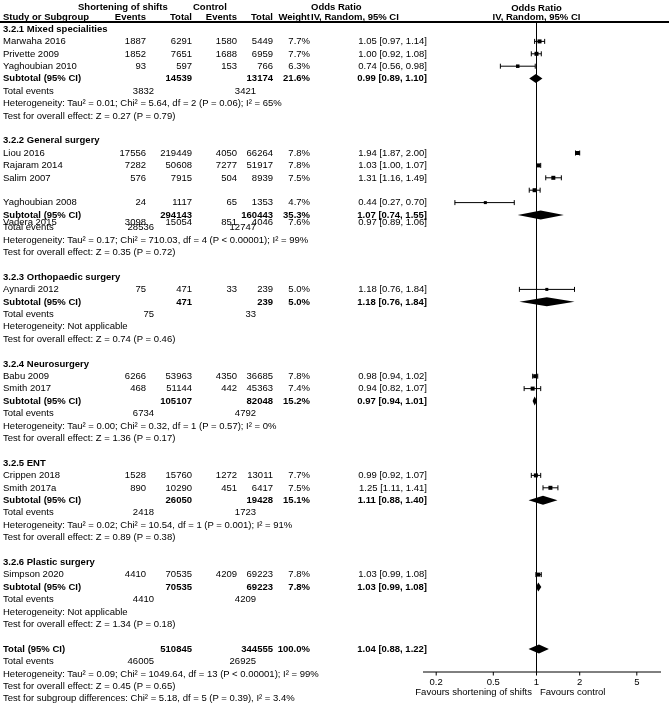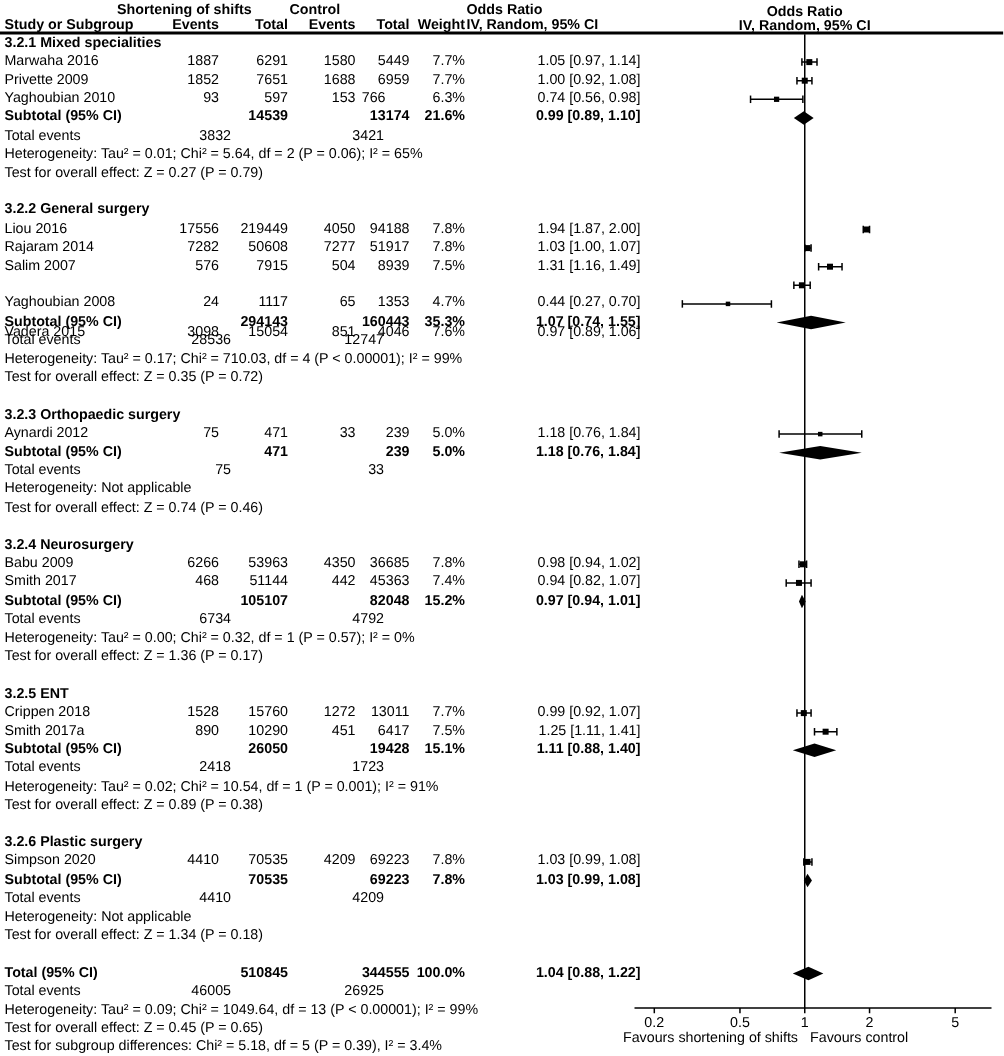--- a/index.html
+++ b/index.html
@@ -57,21 +57,21 @@
         <span class="cell" style="right: 432px;">1688</span>
         <span class="cell" style="right: 396px;">6959</span>
         <span class="cell" style="right: 359px;">7.7%</span>
         <span class="cell" style="right: 242px;">1.00 [0.92, 1.08]</span>
       </div>
       <div class="row" style="top: 60px;">
         <span class="cell" style="left: 3px;">Yaghoubian 2010</span>
         <span class="cell" style="right: 523px;">93</span>
         <span class="cell" style="right: 477px;">597</span>
         <span class="cell" style="right: 432px;">153</span>
-        <span class="cell" style="right: 412px; text-align: right;">766</span>
+        <span class="cell" style="right: 396px; text-align: right;">766</span>
         <span class="cell" style="right: 359px;">6.3%</span>
         <span class="cell" style="right: 242px;">0.74 [0.56, 0.98]</span>
       </div>
       <div class="row b" style="top: 72.4px;">
         <span class="cell" style="left: 3px;">Subtotal (95% CI)</span>
         <span class="cell" style="right: 523px;"></span>
         <span class="cell" style="right: 477px;">14539</span>
         <span class="cell" style="right: 432px;"></span>
         <span class="cell" style="right: 396px;">13174</span>
         <span class="cell" style="right: 359px;">21.6%</span>
@@ -90,21 +90,21 @@
       </div>
       <div class="row" style="top: 122px;"></div>
       <div class="row b" style="top: 134.4px;">
         <span class="cell" style="left: 3px;">3.2.2 General surgery</span>
       </div>
       <div class="row" style="top: 146.8px;">
         <span class="cell" style="left: 3px;">Liou 2016</span>
         <span class="cell" style="right: 523px;">17556</span>
         <span class="cell" style="right: 477px;">219449</span>
         <span class="cell" style="right: 432px; margin-left: 13px;">4050</span>
-        <span class="cell" style="right: 396px;">94188</span>
+        <span class="cell" style="right: 396px;">66264</span>
         <span class="cell" style="right: 359px;">7.8%</span>
         <span class="cell" style="right: 242px;">1.94 [1.87, 2.00]</span>
       </div>
       <div class="row" style="top: 159.2px;">
         <span class="cell" style="left: 3px;">Rajaram 2014</span>
         <span class="cell" style="right: 523px;">7282</span>
         <span class="cell" style="right: 477px;">50608</span>
         <span class="cell" style="right: 432px;">7277</span>
         <span class="cell" style="right: 396px;">51917</span>
         <span class="cell" style="right: 359px;">7.8%</span>

